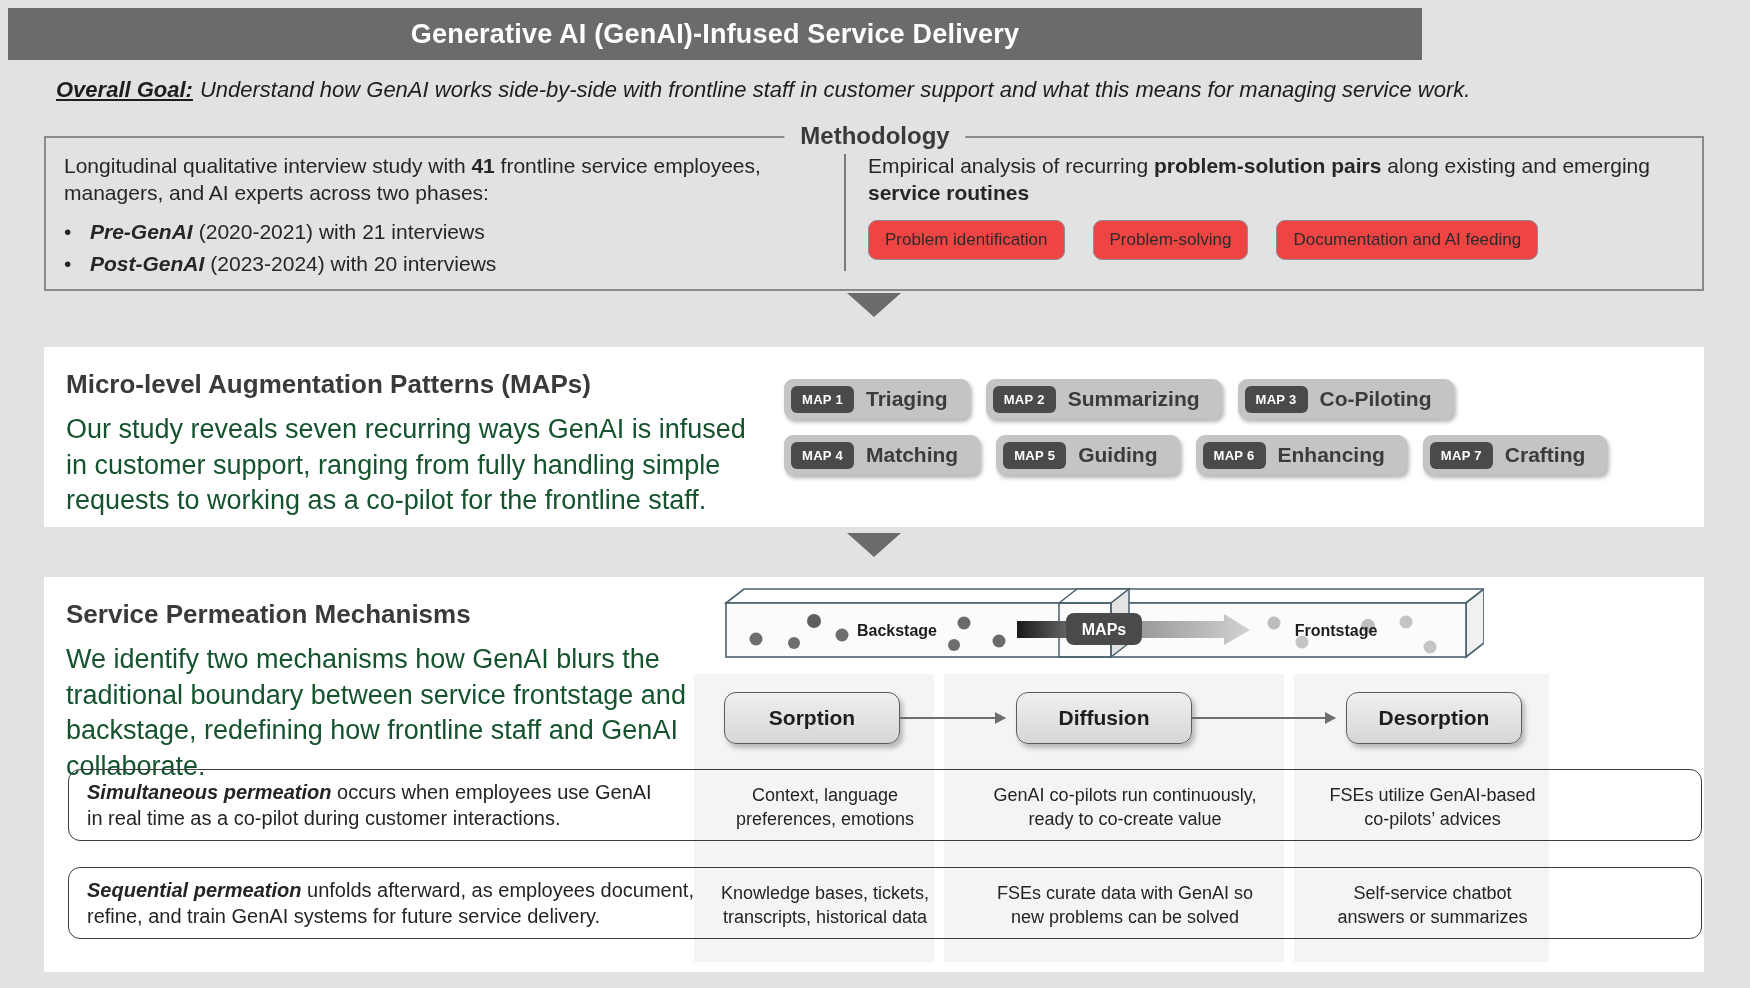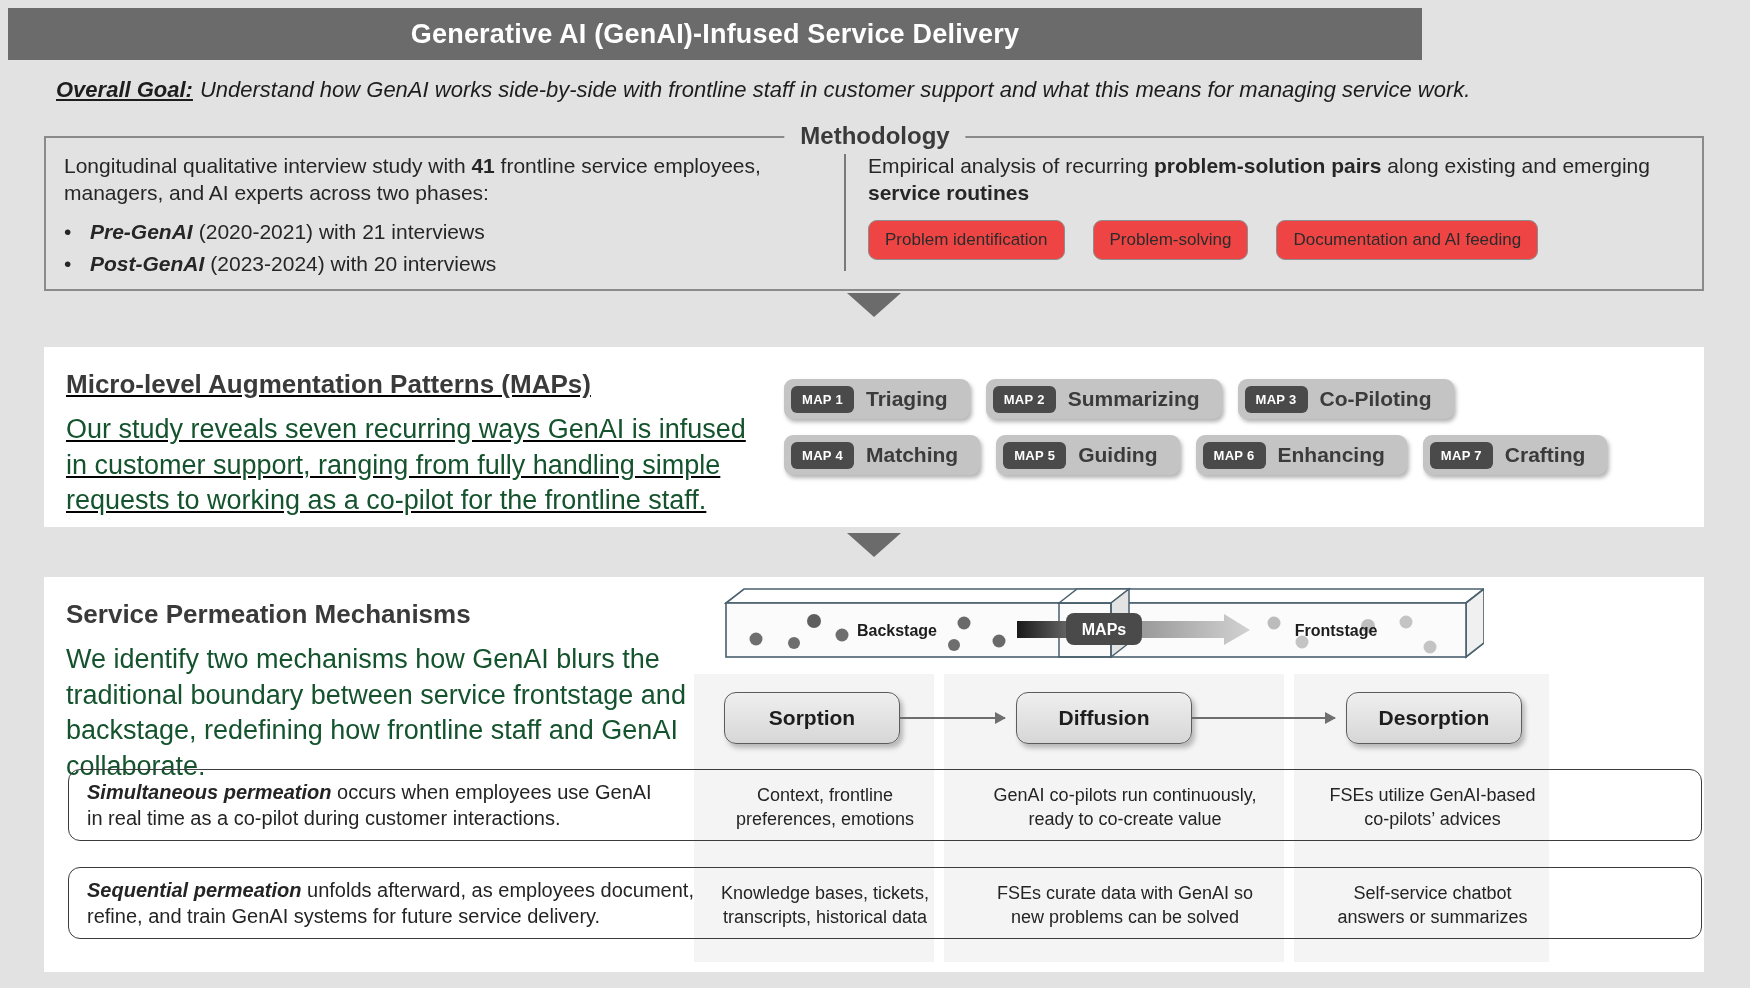--- a/index.html
+++ b/index.html
@@ -64,21 +64,21 @@
   #tri2 { left: 847px; top: 533px; }
 
   
   .panel { position: absolute; background: #ffffff; }
   #panel-maps { left: 44px; top: 347px; width: 1660px; height: 180px; }
   #panel-perm { left: 44px; top: 577px; width: 1660px; height: 395px; }
 
   .h2 { font-size: 26px; font-weight: bold; color: #3a3a3a; }
   .body { font-size: 27px; color: #14532d; line-height: 1.32; }
 
-  #maps-left { position: absolute; left: 22px; top: 22px; width: 700px; text-decoration: underline; }
+  #maps-left { position: absolute; left: 22px; top: 22px; width: 700px; }
   #maps-left .body { margin-top: 12px; }
 
   
   .map-grid { position: absolute; left: 740px; top: 32px; width: 900px; }
   .map-row { display: flex; align-items: center; margin-bottom: 16px; }
   .map-row:last-child { margin-bottom: 0; }
   .mapchip {
     display: inline-flex; align-items: center; gap: 12px;
     background: #c4c4c4; border-radius: 9px; padding: 6px 22px 6px 7px;
     box-shadow: 2px 3px 4px rgba(0,0,0,.30);
@@ -296,21 +296,21 @@
       <div class="stage-arrow" id="arr-2"></div>
       <div class="stage-box" id="stage-3">Desorption</div>
     </div>
 
     <div class="mech" id="mech-1">
       <div class="mech-desc">
         <div><b>Simultaneous permeation</b><span> occurs when employees use GenAI</span></div>
         <div>in real time as a co-pilot during customer interactions.</div>
       </div>
       <div class="mech-cell c1" style="display: block; padding-top: 13px;">
-          <div>Context, frontline</div>
+          <div>Context, language</div>
           <div>preferences, emotions</div>
         </div>
       <div class="mech-cell c2" style="display: block; padding-top: 13px;">
           <div>GenAI co-pilots run continuously,</div>
           <div>ready to co-create value</div>
         </div>
       <div class="mech-cell c3" style="display: block; padding-top: 13px;">
           <div>FSEs utilize GenAI-based</div>
           <div>co-pilots’ advices</div>
         </div>

